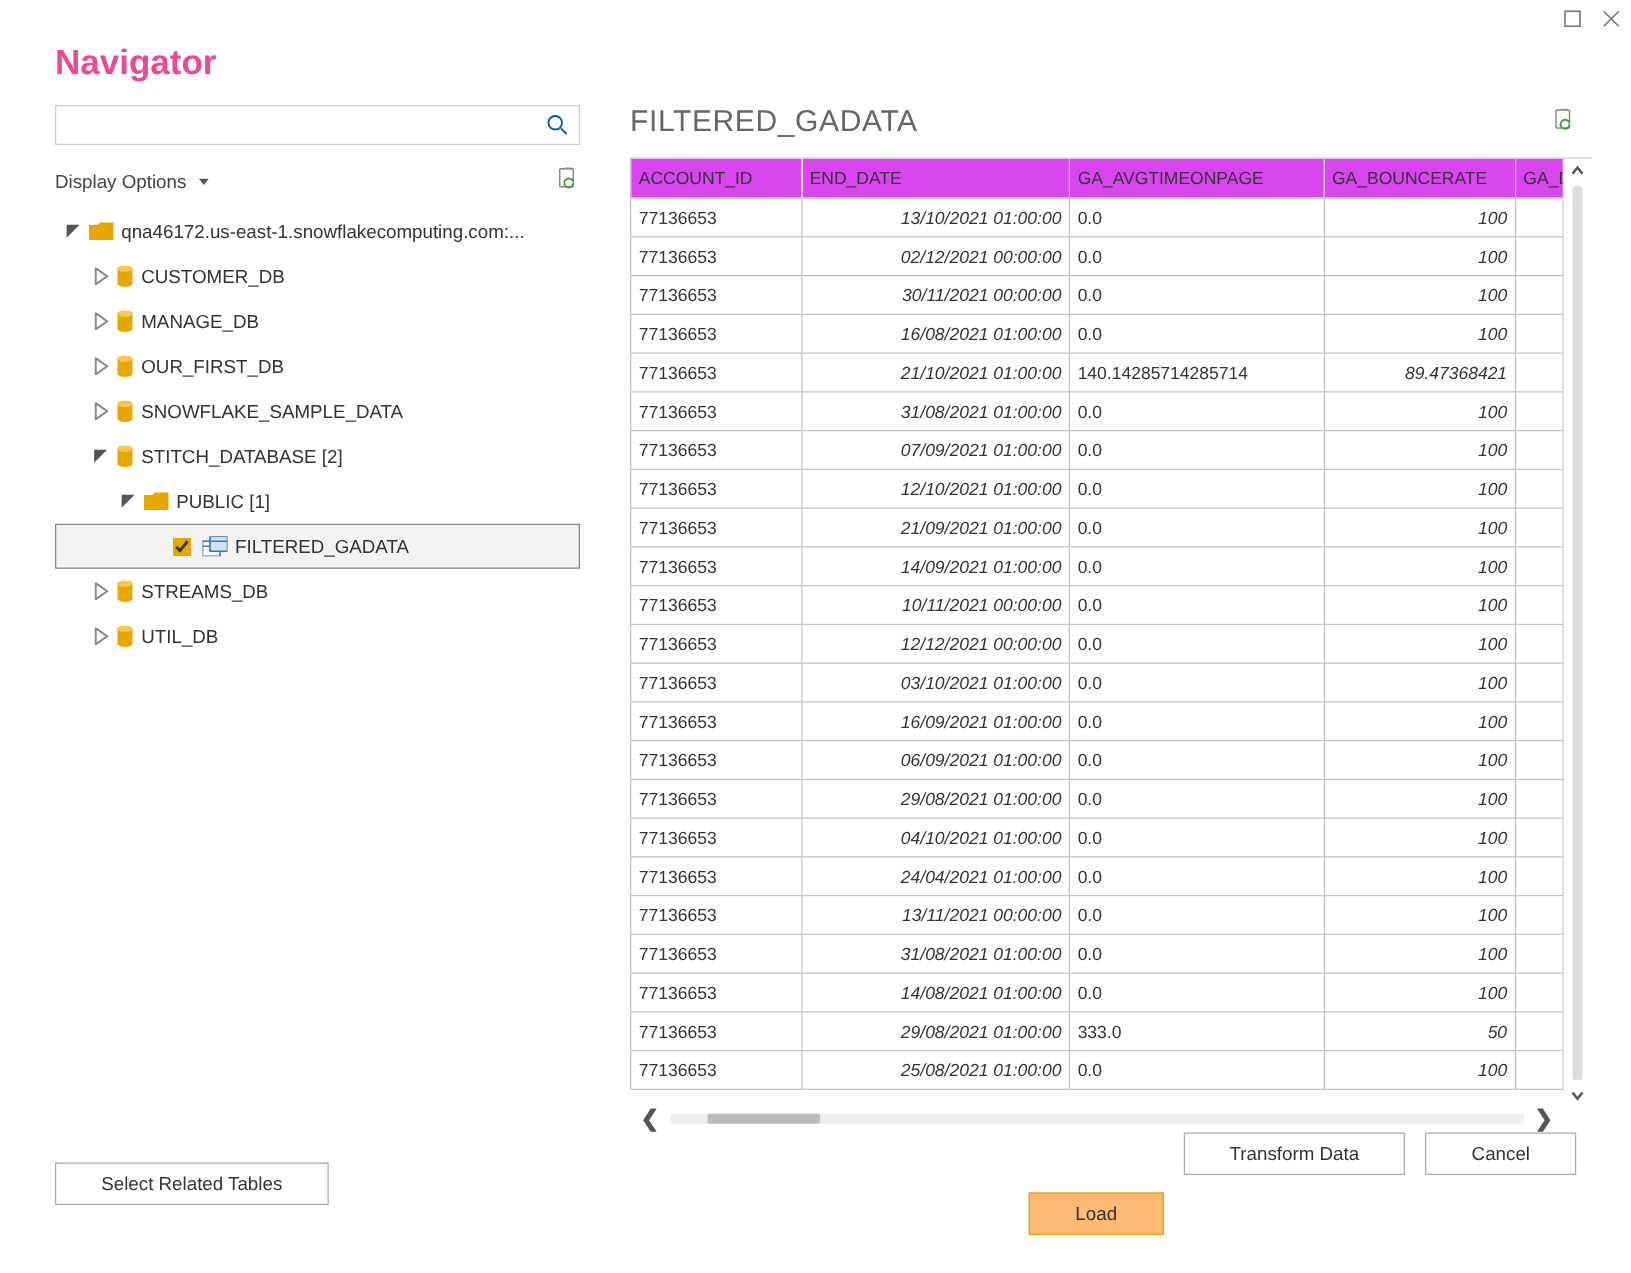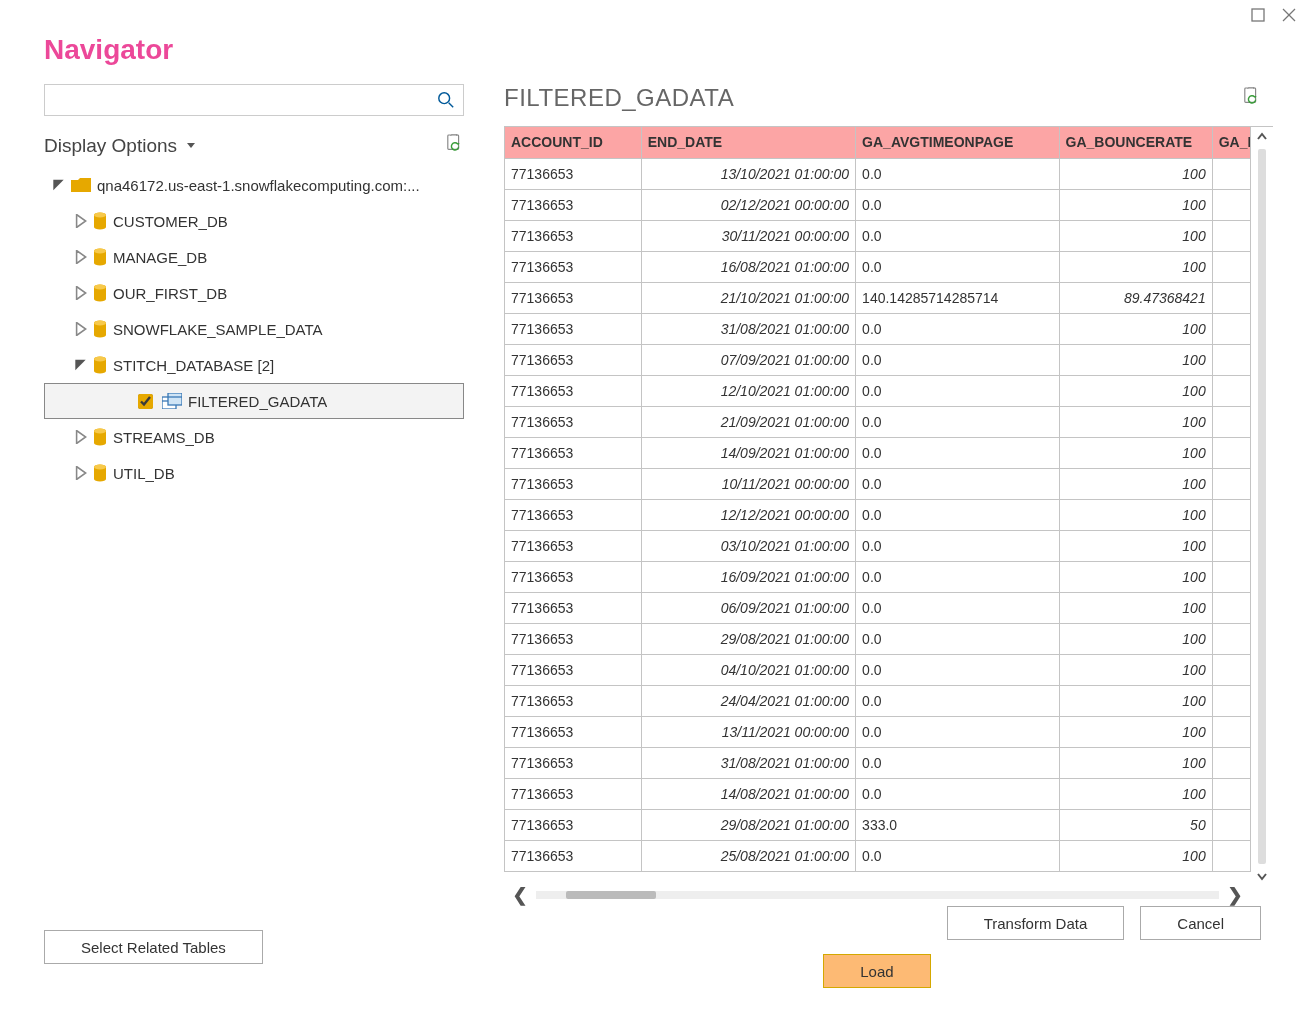--- a/index.html
+++ b/index.html
@@ -48,21 +48,21 @@
   .search-row .search-ic {
     position: absolute; right: 8px; top: 6px; color:#005999;
   }
   .disp-row {
     display: flex; justify-content: space-between; align-items: center;
     width: 420px;
     margin-top: 18px;
     margin-bottom: 10px;
     color: #444;
   }
-  .disp-row .lbl { display:flex; align-items:center; gap:8px; font-size:19px; }
+  .disp-row .lbl { display:flex; align-items:center; gap:8px; font-size:15px; }
   .disp-row .caret-down {
     width:0;height:0;border-left:4px solid transparent;border-right:4px solid transparent;border-top:5px solid #555;margin-left:2px;
   }
   .tree { width:420px; }
   .tree-row {
     display:flex; align-items:center;
     height: 36px;
     padding-left: 0;
     gap: 6px;
     white-space: nowrap;
@@ -124,23 +124,23 @@
   table.grid th, table.grid td {
     border-right: 1px solid #c4c4c4;
     border-bottom: 1px solid #c4c4c4;
     height: 31px;
     padding: 0 6px;
     font-size: 14px;
     overflow:hidden;
     white-space:nowrap;
   }
   table.grid th {
-    background: #fca5a5;
+    background: #d946ef;
     text-align: left;
-    font-weight: 700;
+    font-weight: 400;
     color:#333;
     margin-top:35px;
   }
   table.grid th:first-child, table.grid td:first-child { border-left:1px solid #c4c4c4; }
   .col-acct { width:125px; }
   .col-end { width:196px; }
   .col-avg { width:186px; }
   .col-bounce { width:140px; }
   .col-last { width:35px; }
   .cell-acct { text-align:left; }
@@ -283,20 +283,29 @@
         <svg class="tri" viewBox="0 0 10 10">
             <polygon points="1,1 9,1 1,9" fill="#555"></polygon>
           </svg>
         <svg class="db-ic" viewBox="0 0 14 18">
             <ellipse cx="7" cy="3" rx="6" ry="2.5"></ellipse>
             <path d="M1 3 V15 a6 2.5 0 0 0 12 0 V3" fill="#e6a800"></path>
             <ellipse cx="7" cy="3" rx="6" ry="2.5" fill="#f7c94b"></ellipse>
           </svg>
         <span class="tree-label">STITCH_DATABASE [2]</span>
       </div>
+        <div class="tree-row d3">
+          <svg class="tri" viewBox="0 0 10 10">
+            <polygon points="1,1 9,1 1,9" fill="#555"></polygon>
+          </svg>
+          <svg class="folder-ic" viewBox="0 0 20 16">
+            <path d="M0 3 L7 3 L9 1 L20 1 L20 15 L0 15 Z"></path>
+          </svg>
+          <span class="tree-label">PUBLIC [1]</span>
+        </div>
           <div class="tree-row d4 selected">
             <span class="tri-empty"></span>
             <input class="cb" type="checkbox" checked="" style="">
             <svg class="view-ic" viewBox="0 0 20 16">
             <rect x="0" y="4" width="14" height="12" fill="#fff" stroke="#3a78b5" stroke-width="1.3"></rect>
             <line x1="0" y1="8" x2="14" y2="8" stroke="#3a78b5" stroke-width="1.3"></line>
             <rect x="6" y="0" width="14" height="12" fill="#cfe4f5" stroke="#3a78b5" stroke-width="1.3"></rect>
             <line x1="6" y1="4" x2="20" y2="4" stroke="#3a78b5" stroke-width="1.3"></line>
           </svg>
             <span class="tree-label">FILTERED_GADATA</span>

